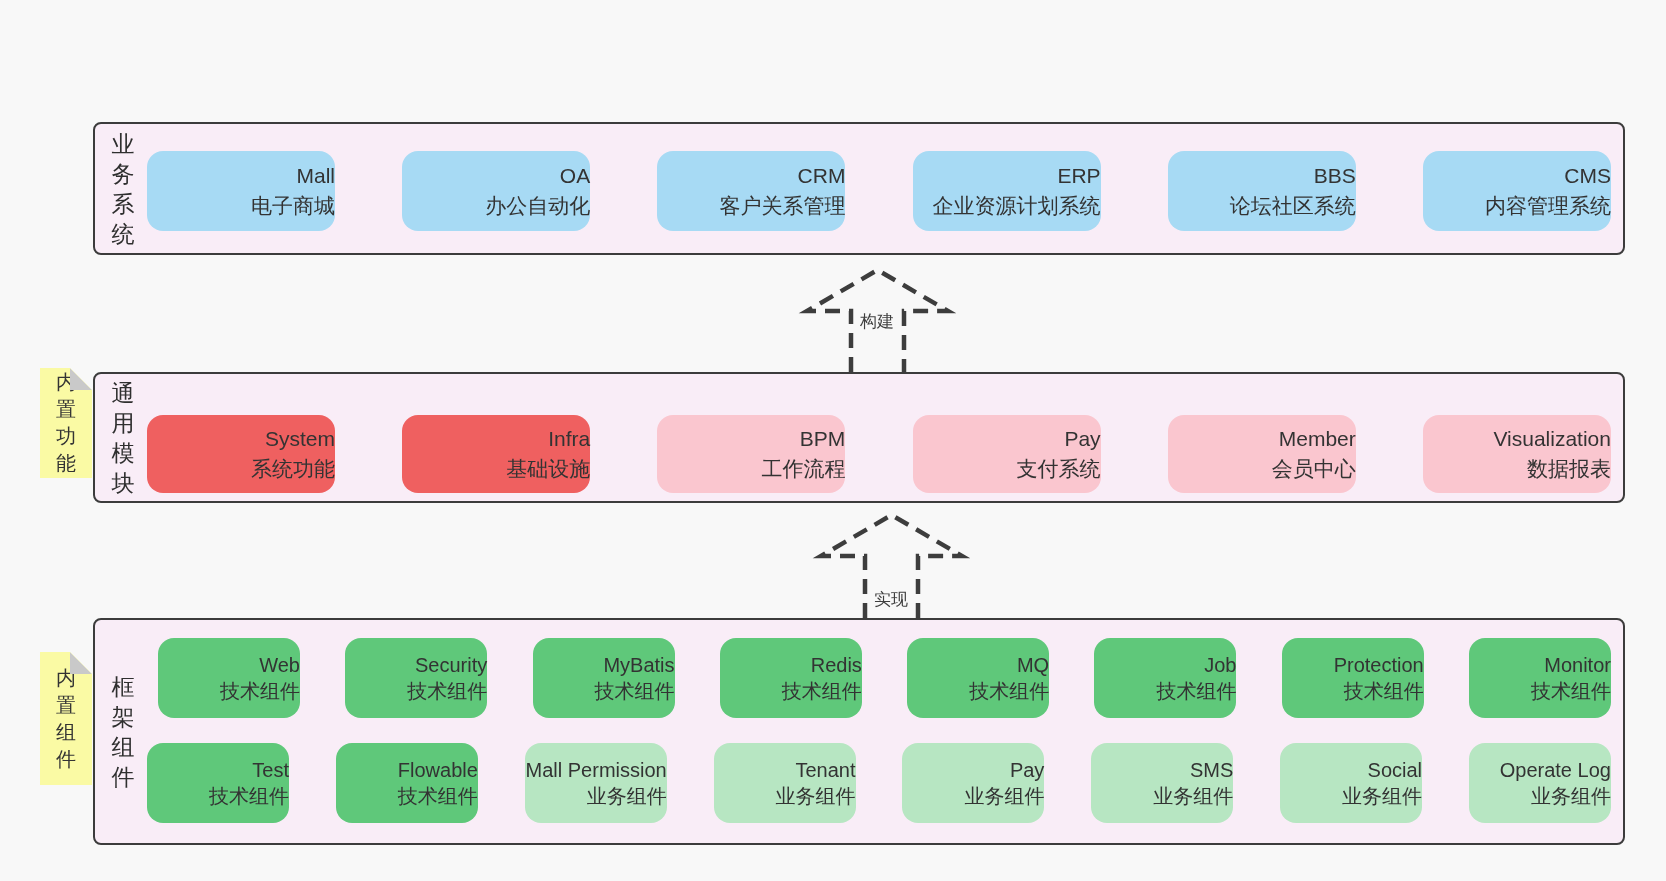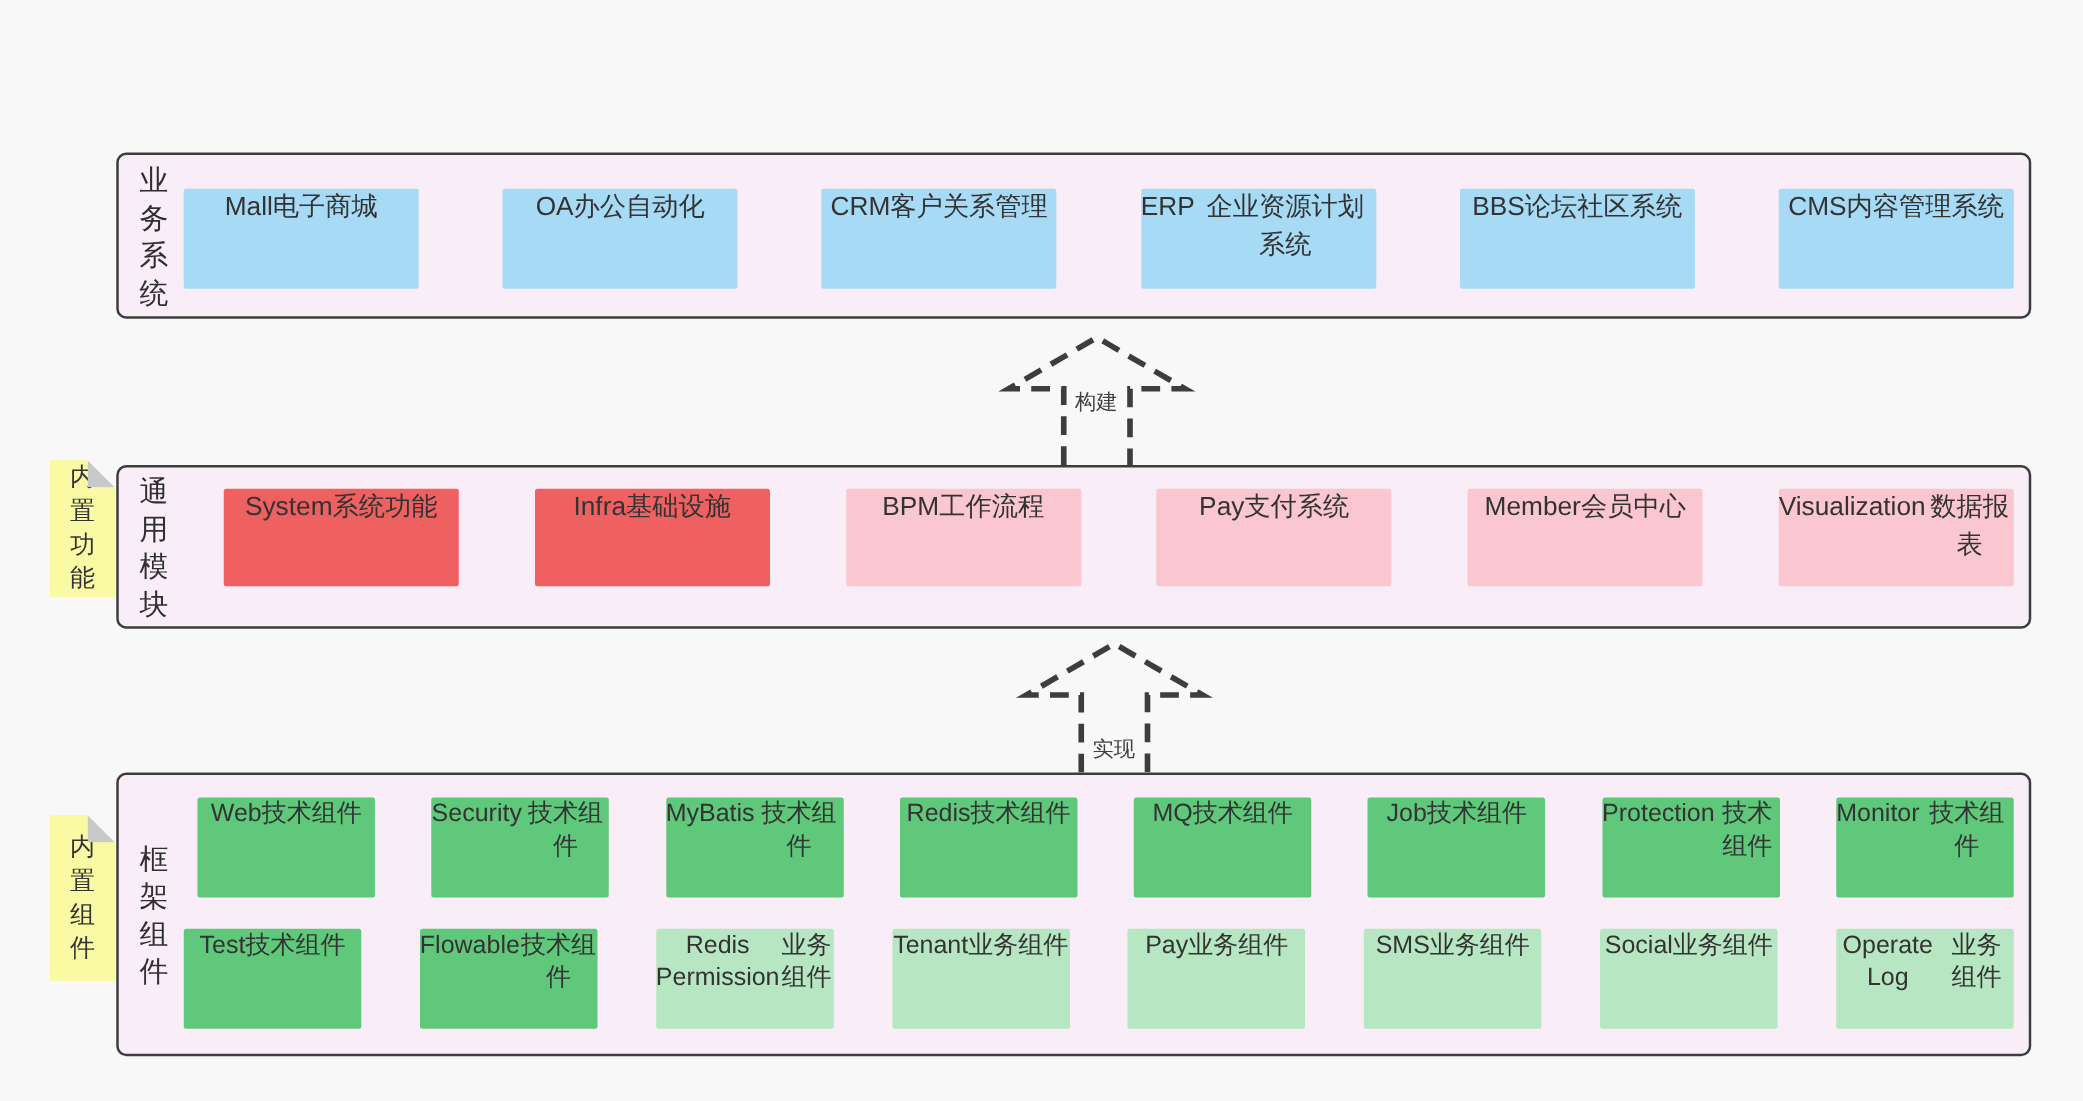--- a/index.html
+++ b/index.html
@@ -52,29 +52,29 @@
     white-space:pre-line;
     font-size:23px; line-height:30px;
     color:#2f2f2f; text-align:center;
   }
 
   .row {
     position:absolute; left:52px; right:12px;
     display:flex; justify-content:space-between;
   }
   .layer1 .row { top:27px; }
-  .layer2 .row { top:17px;margin-left:32px; }
+  .layer2 .row { top:41px; }
   .layer3 .row-a { top:18px;margin-left:11px; }
   .layer3 .row-b { top:123px; }
 
   
   .box {
-    border-radius:2px;
-    display:flex; flex-direction:row;
-    align-items:flex-start; justify-content:center;
+    border-radius:16px;
+    display:flex; flex-direction:column;
+    align-items:flex-end; justify-content:center;
     text-align:center;
   }
   .box-wide  { width:188px; height:80px; font-size:21px; line-height:30px; }
   .layer2 .box-wide { height:78px; }
   .box-slim  { width:142px; height:80px; font-size:20px; line-height:26px; }
   .blue        { background:#a7daf4; }
   .red         { background:#ef6060; }
   .pink        { background:#fac6cf; }
   .green       { background:#5fc87a; }
   .green-light { background:#b7e6c2; }
@@ -233,21 +233,21 @@
   <div class="row row-b">
     <div class="box box-slim green">
       <div>Test</div>
       <div>技术组件</div>
     </div>
     <div class="box box-slim green">
       <div>Flowable</div>
       <div>技术组件</div>
     </div>
     <div class="box box-slim green-light">
-      <div>Redis Permission</div>
+      <div>Mall Permission</div>
       <div>业务组件</div>
     </div>
     <div class="box box-slim green-light">
       <div>Tenant</div>
       <div>业务组件</div>
     </div>
     <div class="box box-slim green-light">
       <div>Pay</div>
       <div>业务组件</div>
     </div>

